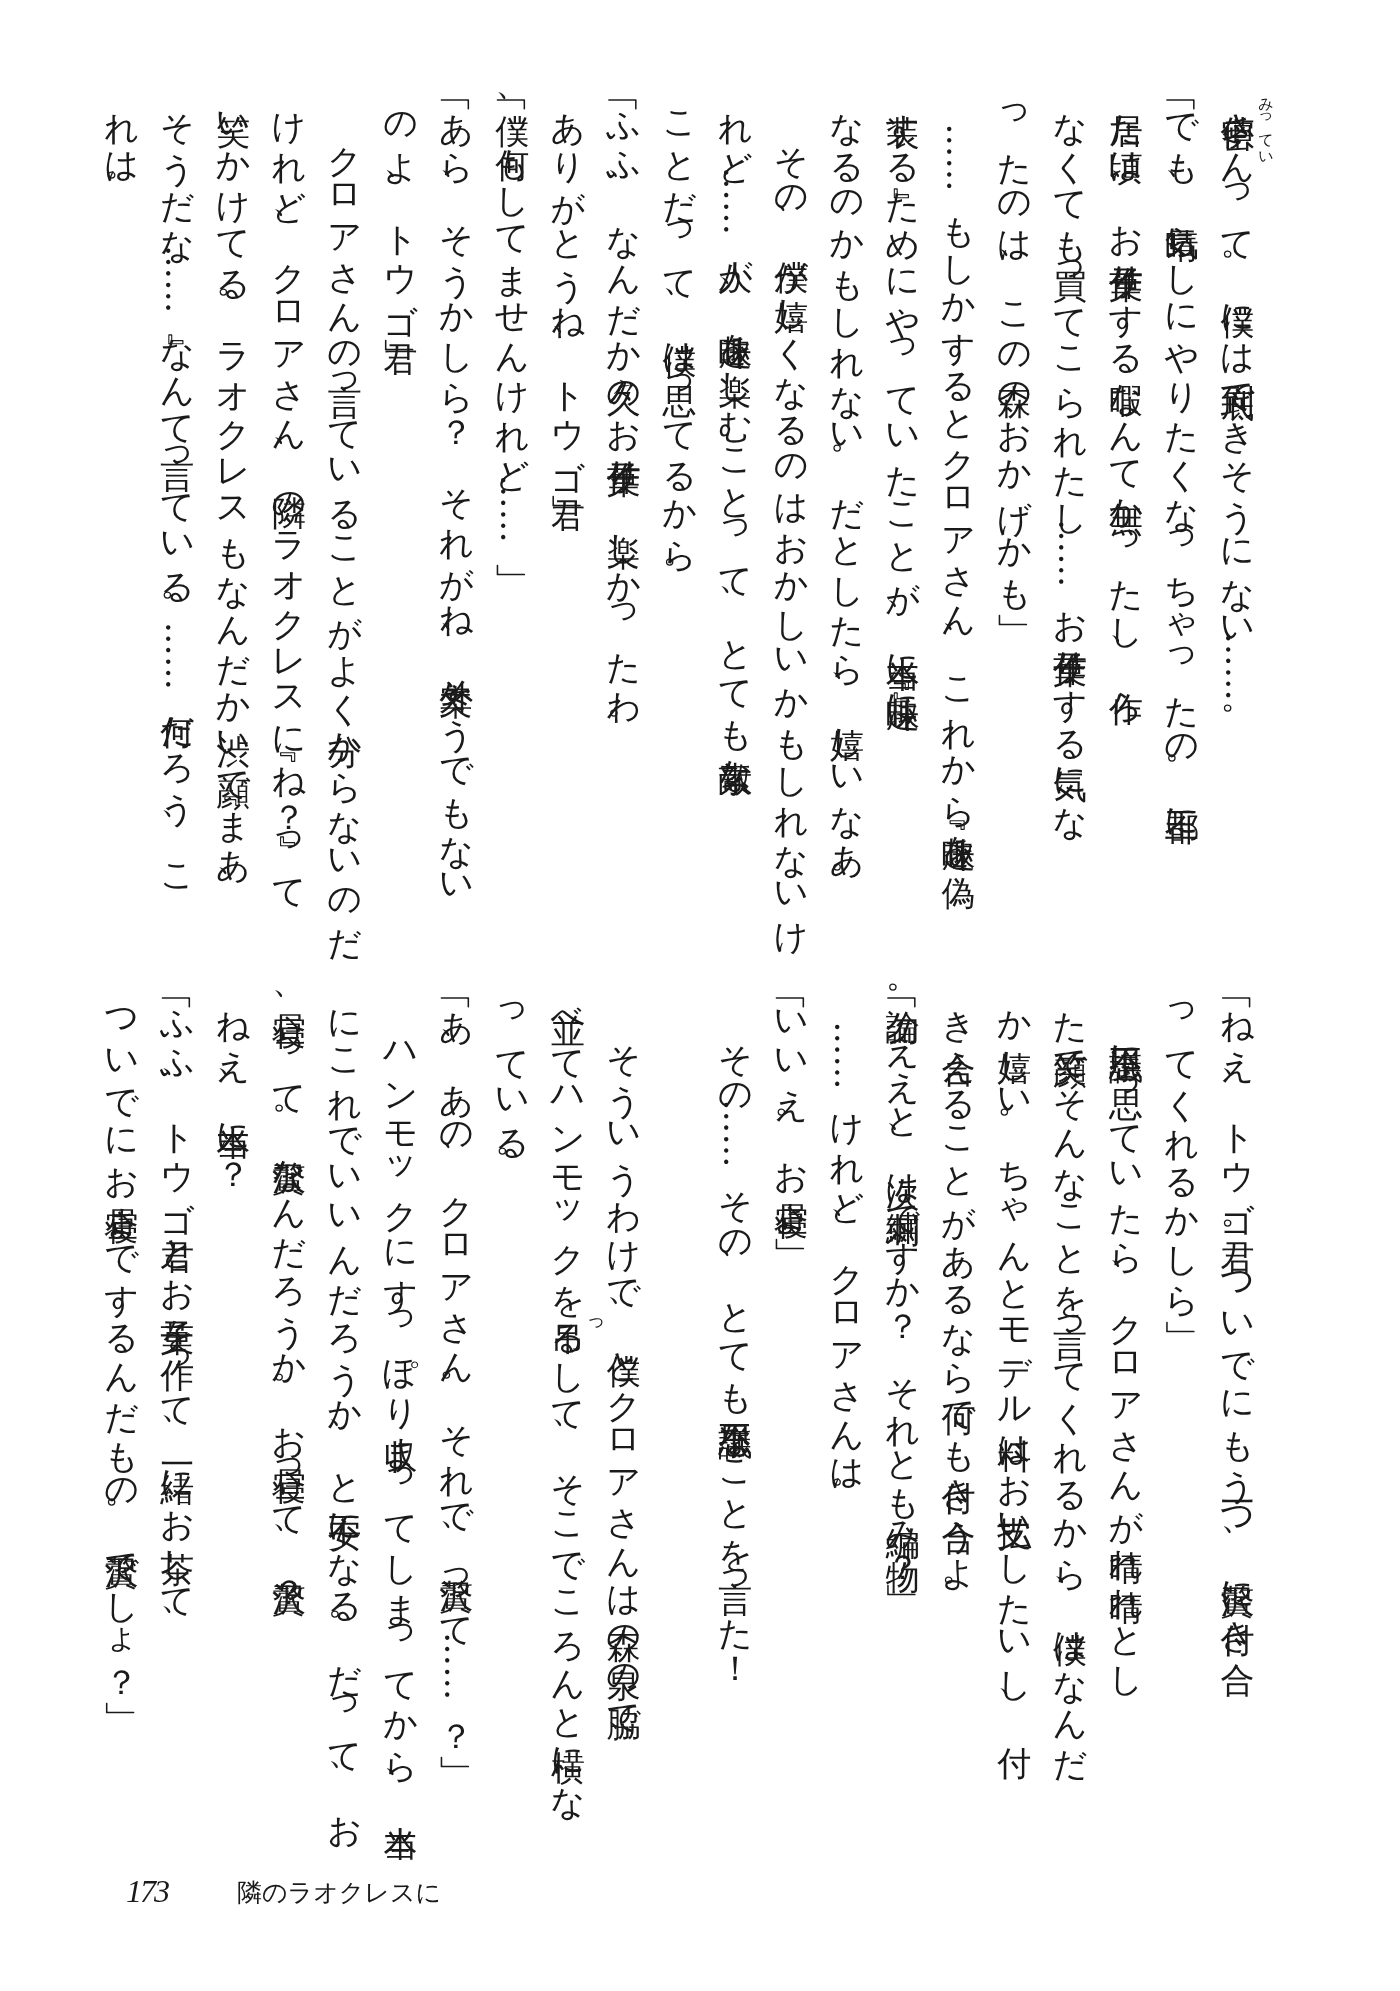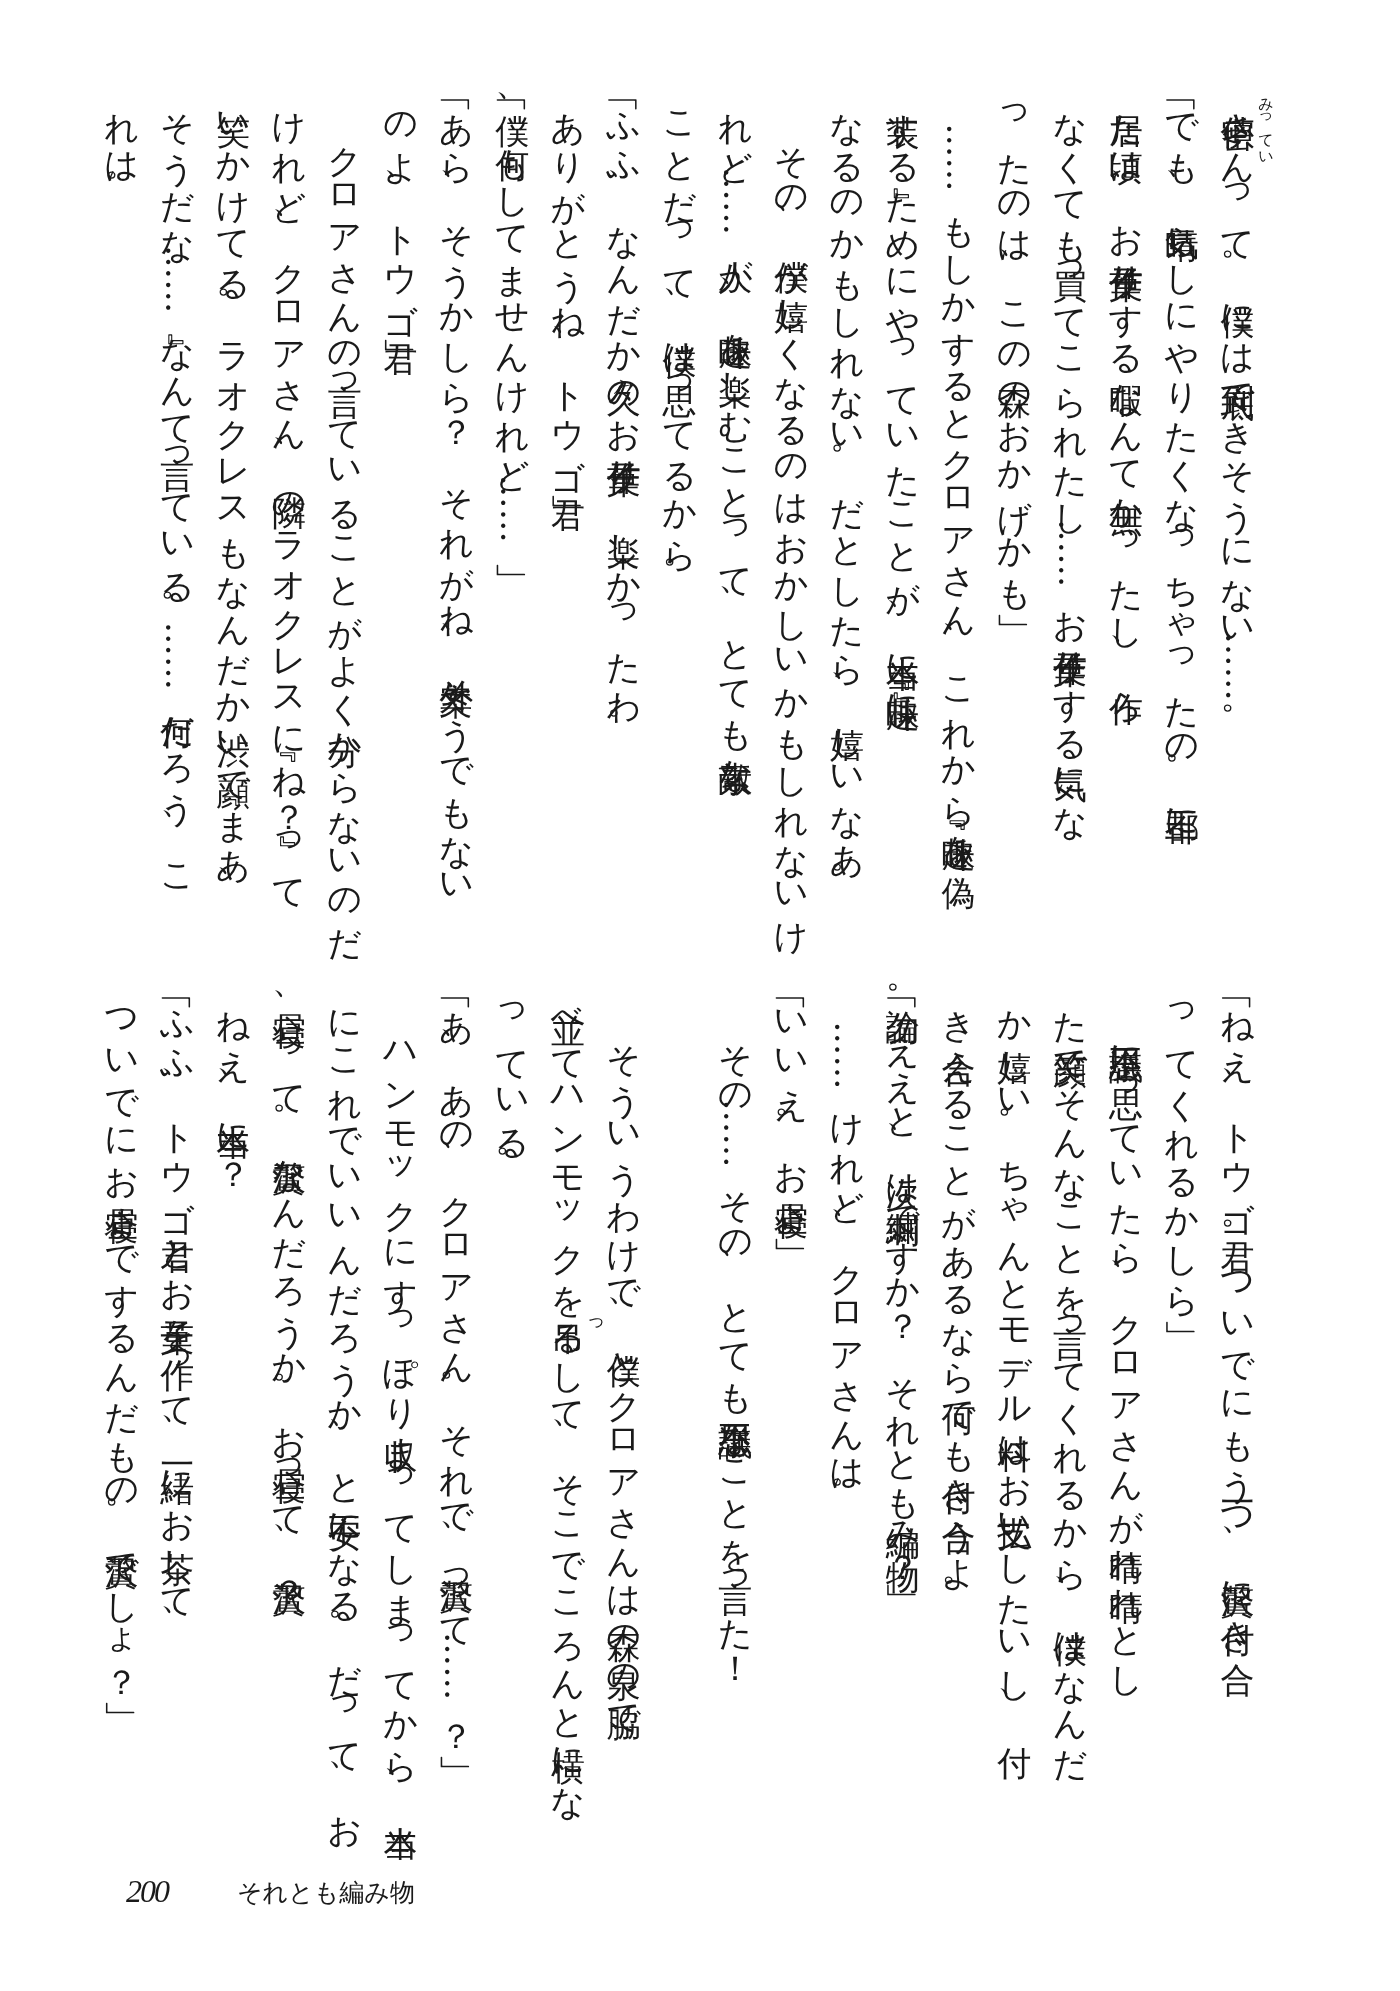--- a/index.html
+++ b/index.html
@@ -108,14 +108,14 @@
   <div class="col">っている。</div>
   <div class="col">「あ、あの、クロアさん。それで、贅沢って……？」</div>
   <div class="col">　ハンモックにすっぽり収まってしまってから、本当</div>
   <div class="col">にこれでいいんだろうか、と不安になる。だって、お</div>
   <div class="col">昼寝、って。贅沢なんだろうか。お昼寝って、贅沢？</div>
   <div class="col">ねえ、本当に？</div>
   <div class="col">「ふふ、トウゴ君とお菓子を作って、一緒にお茶して、</div>
   <div class="col">ついでにお昼寝までするんだもの。贅沢でしょ？」</div>
 </div>
 
-<div class="footer-num">200</div>
-<div class="footer-title">それとも編み物</div>
+<div class="footer-num">173</div>
+<div class="footer-title">隣のラオクレスに</div>
 
 </body></html>

